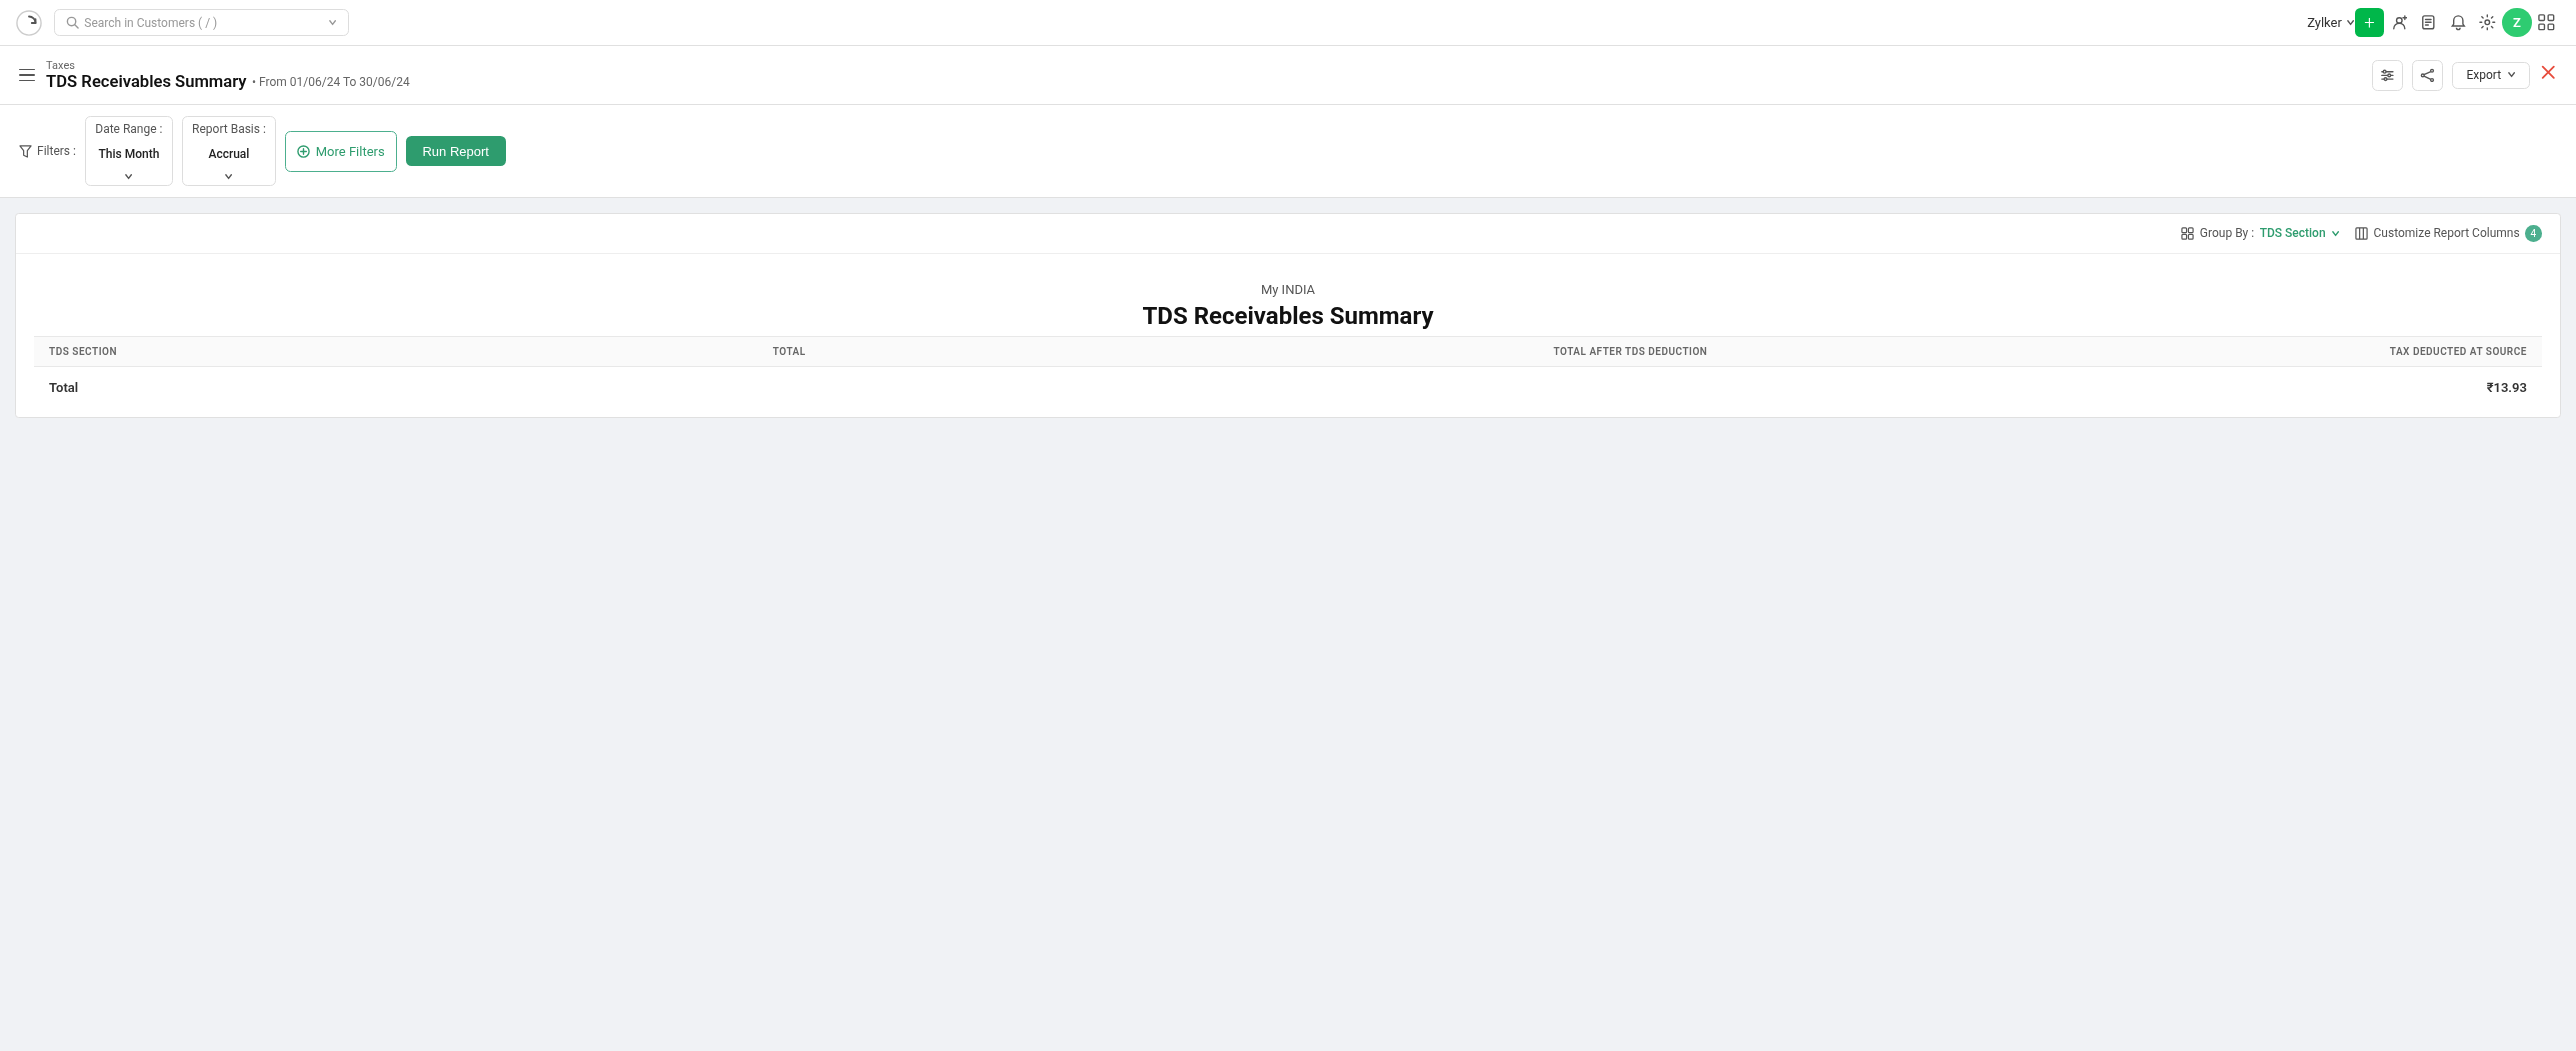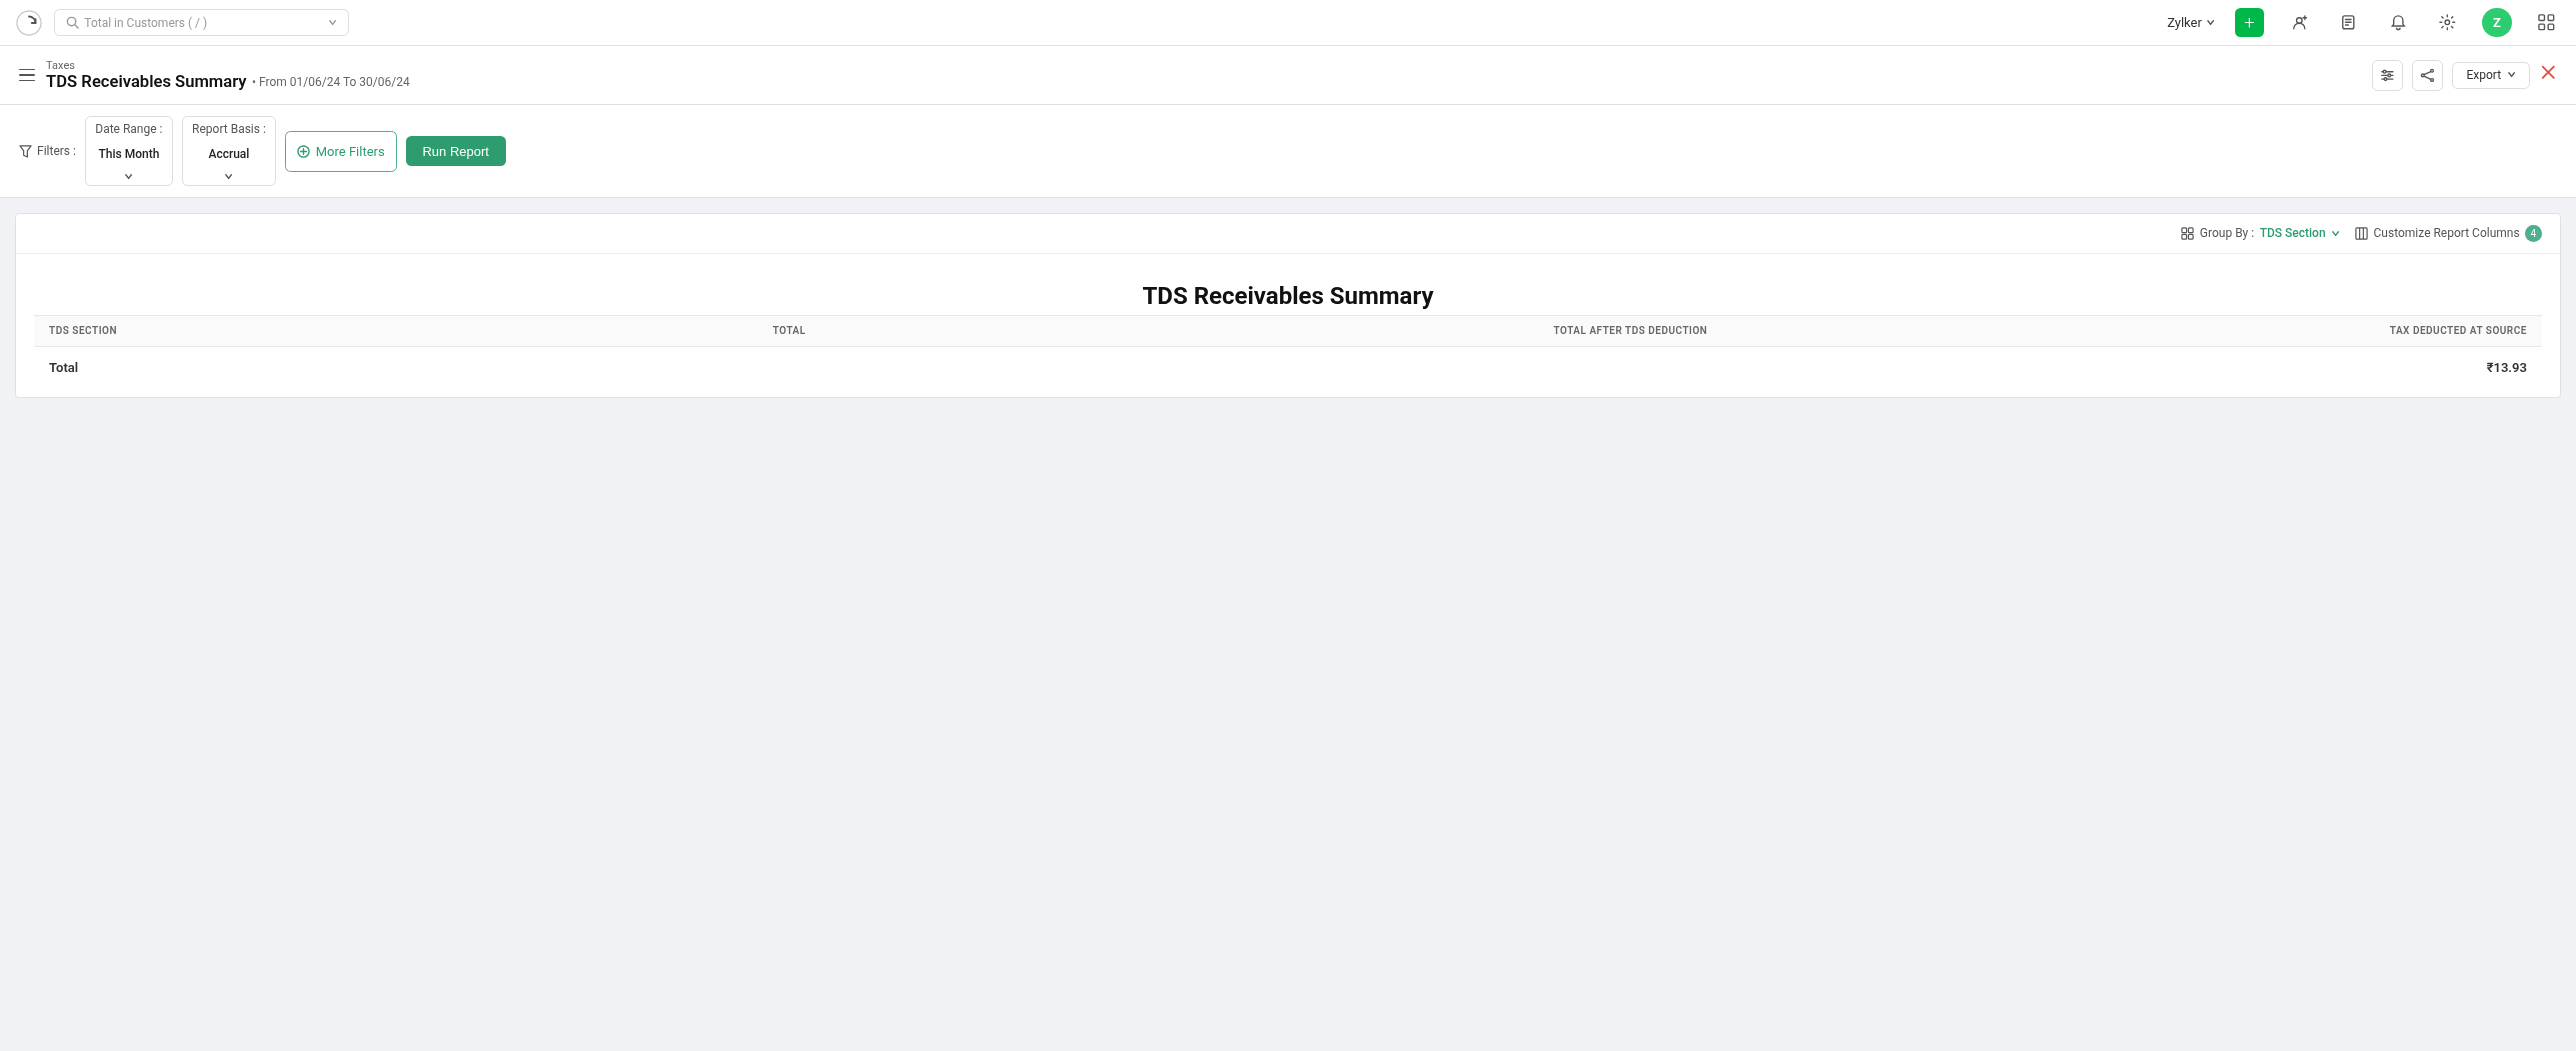--- a/index.html
+++ b/index.html
@@ -13,21 +13,21 @@
     }
     .top-nav-left { display: flex; align-items: center; gap: 11px; }
     .nav-logo { width: 28px; height: 28px; display: flex; align-items: center; justify-content: center; }
     .nav-logo svg { width: 26px; height: 26px; }
     .search-box {
       display: flex; align-items: center; gap: 5.5px;
       border: 0.9px solid #ddd; border-radius: 5.5px; padding: 5.5px 11px;
       width: 295px; background: #fff; cursor: text;
     }
     .search-box span { color: #999; font-size: 12px; }
-    .top-nav-right { display: flex; gap: 20px; }
+    .top-nav-right { display: flex; gap: 0; }
     .org-selector { display: flex; align-items: center; gap: 3.7px; cursor: pointer; font-size: 13px; color: #333; }
     .nav-icon-btn {
       width: 29.5px; height: 29.5px; display: flex; align-items: center; justify-content: center;
       border-radius: 5.5px; cursor: pointer; color: #555;
     }
     .add-btn {
       width: 29.5px; height: 29.5px; background: #00b74a; border-radius: 5.5px;
       display: flex; align-items: center; justify-content: center; cursor: pointer; color: white; font-size: 18.5px; font-weight: 300;
     }
     .avatar {
@@ -128,21 +128,21 @@
         <circle cx="14" cy="14" r="13" stroke="#ccc" stroke-width="1.5" fill="none"></circle>
         <path d="M14 7 A7 7 0 0 1 21 14" stroke="#555" stroke-width="2" fill="none" stroke-linecap="round"></path>
         <polyline points="21,10 21,14 17,14" stroke="#555" stroke-width="2" fill="none" stroke-linecap="round" stroke-linejoin="round"></polyline>
       </svg>
     </div>
     <div class="search-box">
       <svg width="13" height="13" viewBox="0 0 14 14" fill="none">
         <circle cx="6" cy="6" r="4.5" stroke="#999" stroke-width="1.5"></circle>
         <line x1="9.5" y1="9.5" x2="13" y2="13" stroke="#999" stroke-width="1.5" stroke-linecap="round"></line>
       </svg>
-      <span>Total in Customers ( / )</span>
+      <span>Search in Customers ( / )</span>
       <svg width="9.2" height="9.2" viewBox="0 0 10 10" fill="none" style="margin-left:auto">
         <polyline points="2,3 5,7 8,3" stroke="#999" stroke-width="1.5" fill="none" stroke-linecap="round" stroke-linejoin="round"></polyline>
       </svg>
     </div>
   </div>
   <div class="top-nav-right">
     <div class="org-selector">
       <span>Zylker</span>
       <svg width="9.2" height="9.2" viewBox="0 0 10 10" fill="none">
         <polyline points="2,3 5,7 8,3" stroke="#555" stroke-width="1.5" fill="none" stroke-linecap="round" stroke-linejoin="round"></polyline>
@@ -292,20 +292,21 @@
           <rect x="1" y="1" width="12" height="12" rx="1" stroke="#555" stroke-width="1.3"></rect>
           <line x1="5" y1="1" x2="5" y2="13" stroke="#555" stroke-width="1.3"></line>
           <line x1="9" y1="1" x2="9" y2="13" stroke="#555" stroke-width="1.3"></line>
         </svg>
         <span>Customize Report Columns</span>
         <div class="customize-badge">4</div>
       </div>
     </div>
 
     <div class="report-body">
+      <div class="report-org">My INDIA</div>
       <div class="report-title">TDS Receivables Summary</div>
 
       <table class="report-table">
         <thead>
           <tr>
             <th>TDS SECTION</th>
             <th>TOTAL</th>
             <th>TOTAL AFTER TDS DEDUCTION</th>
             <th>TAX DEDUCTED AT SOURCE</th>
           </tr>

